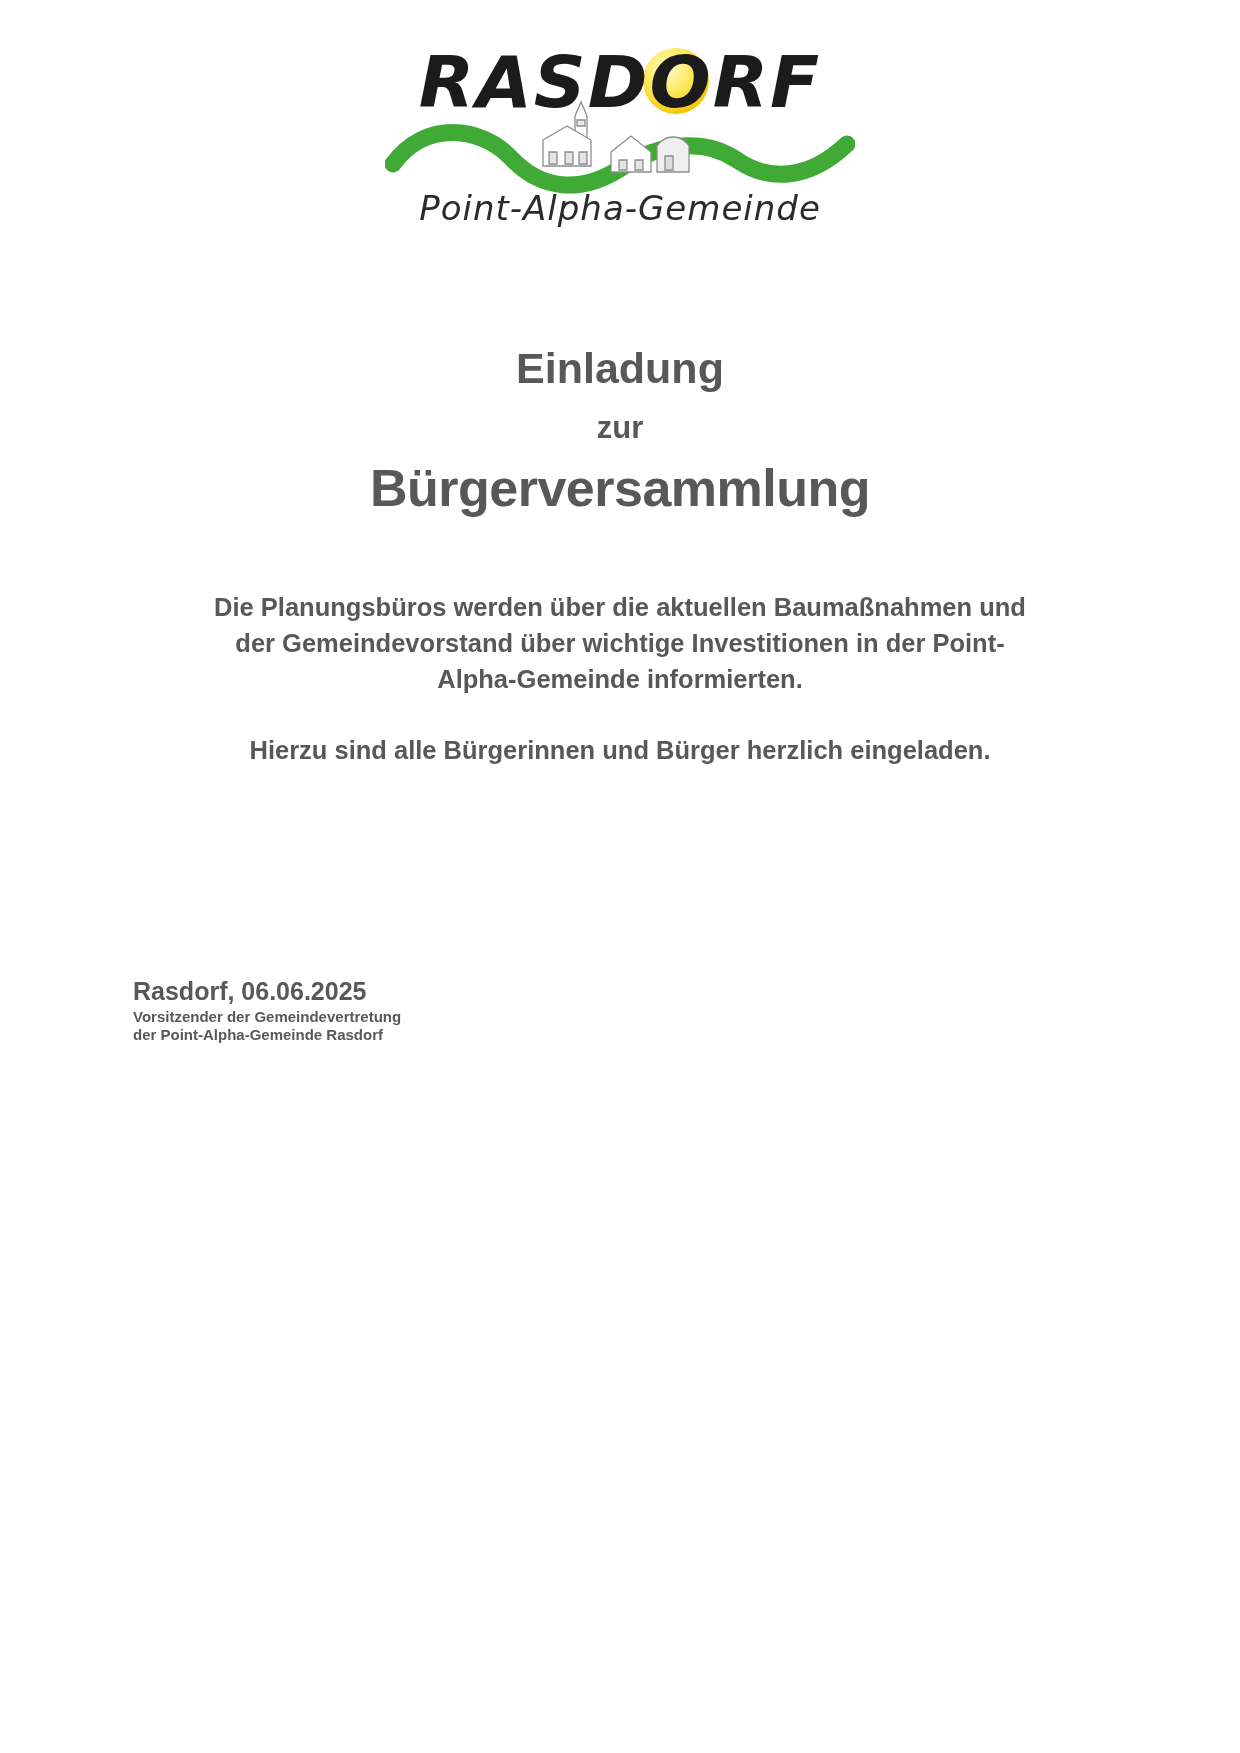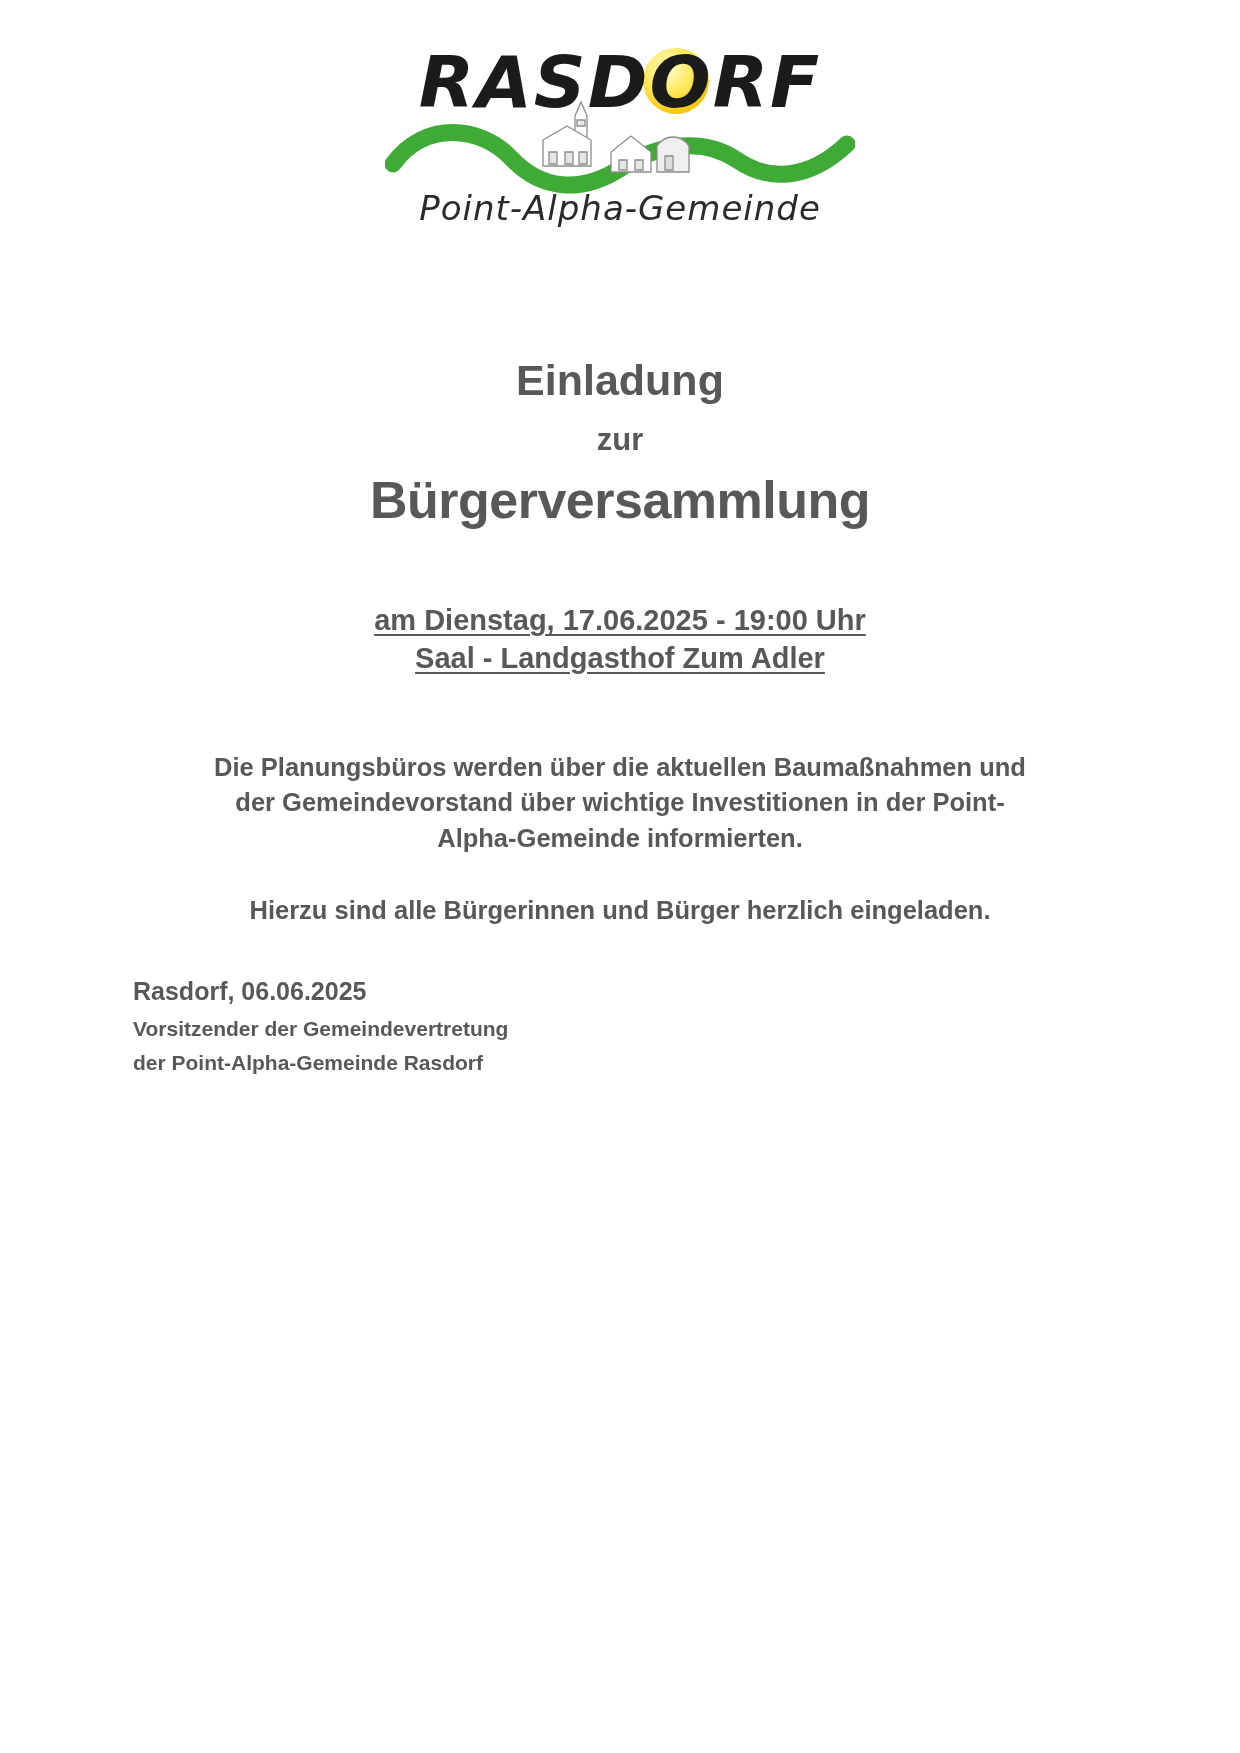--- a/index.html
+++ b/index.html
@@ -89,21 +89,21 @@
     position: absolute;
     top: 60px;
     left: 130px;
     width: 200px;
     height: 100px;
   }
 
   
   .content {
     position: absolute;
-    top: 357px;
+    top: 345px;
     left: 0;
     width: 1240px;
   }
 
   .line-einladung {
     text-align: center;
     font-size: 43px;
     font-weight: bold;
     line-height: 1.1;
     color: #58585a;
@@ -166,24 +166,24 @@
     font-weight: bold;
     line-height: 1.3;
   }
   .sign-name {
     font-size: 25px;
     font-weight: bold;
     margin-top: 38px;
     line-height: 1.3;
   }
   .sign-role {
-    font-size: 21px;
+    font-size: 15px;
     font-weight: bold;
     line-height: 1.25;
-    margin-top: 8px;
+    margin-top: 0;
   }
 </style>
 </head>
 <body>
 
 <div class="page">
 
   <div class="logo-block">
     <div class="logo">
 
@@ -218,24 +218,20 @@
       <div class="logo-subline">Point-Alpha-Gemeinde</div>
     </div>
   </div>
 
   <div class="content">
 
     <div class="line-einladung">Einladung</div>
     <div class="line-zur">zur</div>
     <div class="line-title">Bürgerversammlung</div>
 
-    <div class="when-block">
-      <div class="when-line">am Dienstag, 17.06.2025 - 19:00 Uhr</div>
-      <div class="when-line">Saal - Landgasthof Zum Adler</div>
-    </div>
 
     <div class="body-block">
       <div class="body-para">Die Planungsbüros werden über die aktuellen Baumaßnahmen und der Gemeindevorstand über wichtige Investitionen in der Point-Alpha-Gemeinde informierten.</div>
       <div class="body-para second">Hierzu sind alle Bürgerinnen und Bürger herzlich eingeladen.</div>
     </div>
   </div>
 
   <div class="sign-block">
     <div class="sign-date">Rasdorf, 06.06.2025</div>
     <div class="sign-role">Vorsitzender der Gemeindevertretung</div>

